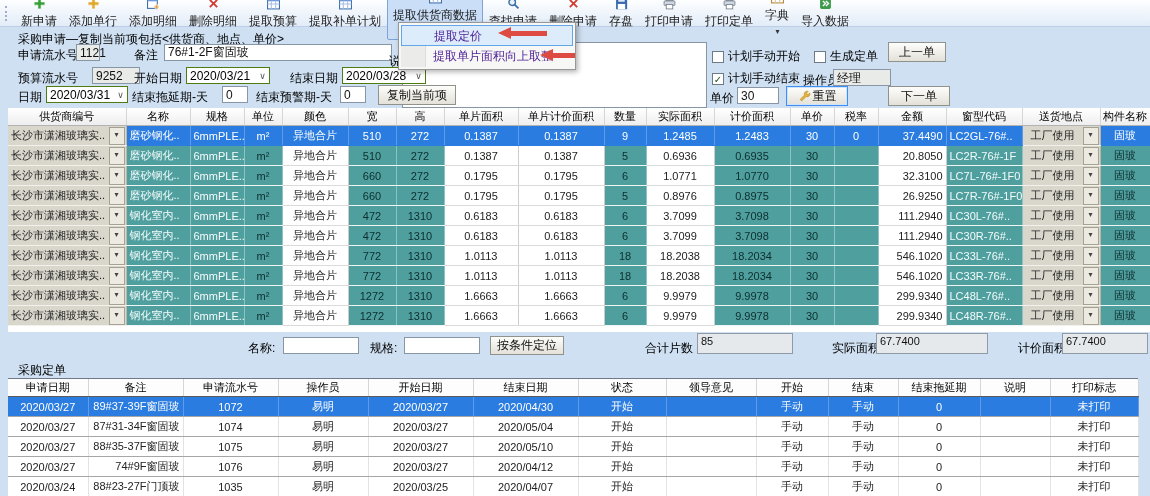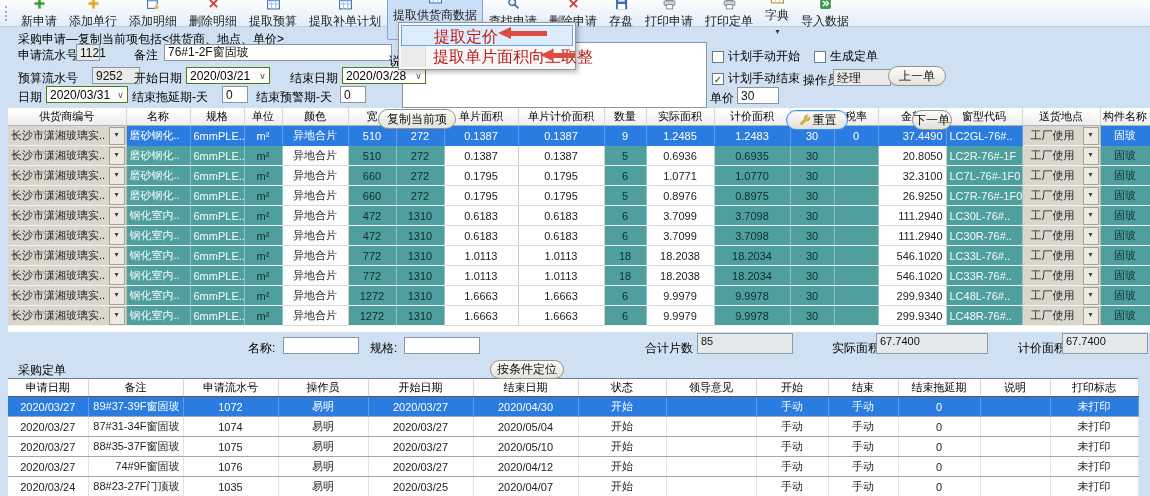--- a/index.html
+++ b/index.html
@@ -15,21 +15,21 @@
   .ic{width:13px;height:13px;display:inline-block;vertical-align:-2px;}
 
   
   .lbl{position:absolute;font-size:12px;color:#000;white-space:nowrap;z-index:2;}
   .field{position:absolute;background:#fff;border:1px solid #8795a5;box-sizing:border-box;font-size:12px;padding:1px 3px;line-height:14px;color:#111;z-index:2;font-family:inherit;}
   .field.gray{background:#e9ebe8;}
   input.field{outline:none;}
   .dcombo{position:absolute;background:#fff;border:1px solid #4d7c0f;box-sizing:border-box;font-size:12px;display:flex;align-items:center;z-index:2;}
   .dcombo .dtxt{flex:1;padding:0 3px;white-space:nowrap;overflow:hidden;}
   .dcombo .darr{width:13px;text-align:center;font-size:9px;color:#555;}
-  .btn{position:absolute;background:linear-gradient(#fdfdfb,#e3e1d8);border:1px solid #90928c;border-radius:10px;font-size:12px;text-align:center;box-sizing:border-box;color:#111;display:flex;align-items:center;justify-content:center;gap:2px;z-index:2;cursor:default;margin-top:24px;}
+  .btn{position:absolute;background:linear-gradient(#fdfdfb,#e3e1d8);border:1px solid #90928c;border-radius:0;font-size:12px;text-align:center;box-sizing:border-box;color:#111;display:flex;align-items:center;justify-content:center;gap:2px;z-index:2;cursor:default;}
   .btn.focus{border:1px solid #3f8ef2;box-shadow:inset 0 0 0 1px #cfe3fb;}
   .cb{position:absolute;display:flex;align-items:center;gap:4px;font-size:12px;z-index:2;}
   .cb .box{width:12px;height:12px;background:#fff;border:1px solid #6f7a88;font-size:10px;line-height:11px;text-align:center;color:#1c4f1c;box-sizing:border-box;}
   .notebox{position:absolute;left:402px;top:42px;width:303px;height:64px;background:#fff;border:1px solid #8795a5;z-index:1;}
 
   
   .main-wrap{position:absolute;left:8px;top:108px;width:1142px;height:224px;background:#fff;z-index:1;}
   table{border-collapse:collapse;table-layout:fixed;}
   #mainTable{width:1142px;}
   th{height:17px;font-size:11px;font-weight:normal;background:linear-gradient(#ffffff,#eeeeee);border-right:1px solid #d6d6d6;border-bottom:1px solid #b3b3b3;padding:0 2px;overflow:hidden;white-space:nowrap;color:#000;}
@@ -51,21 +51,21 @@
   .orders-label{position:absolute;left:18px;top:362px;font-size:12px;color:#000;}
   .orders-wrap{position:absolute;left:8px;top:378px;width:1130px;height:118px;background:#fff;border-top:1px solid #6e7a89;z-index:1;}
   #ordersTable{width:1130px;}
   #ordersTable th{border-bottom:1px solid #5a5a5a;background:#fdfdfd;}
   #ordersTable td{border-bottom:1px solid #a6a6a6;border-right:1px solid #e3e3e3;}
   #ordersTable tr.sel td{background:#2a7ce0;color:#fff;border-right-color:#5e9ceb;}
 
   
   .menu{position:absolute;left:398px;top:22px;width:172px;background:#f7f7f5;border:1px solid #979797;box-shadow:2px 2px 5px rgba(0,0,0,.3);z-index:60;padding:2px;}
   .menu::before{content:"";position:absolute;left:2px;top:2px;bottom:2px;width:24px;background:#ebebe9;border-right:1px solid #dcdcda;}
-  .mi{position:relative;height:21px;line-height:21px;font-size:16px;padding-left:32px;color:#b91c1c;white-space:nowrap;box-sizing:border-box;}
+  .mi{position:relative;height:21px;line-height:21px;font-size:12px;padding-left:32px;color:#4c1d95;white-space:nowrap;box-sizing:border-box;}
   .mi.hot{border:1px solid #62a5e8;background:#dcecfb;}
   .arrow{position:absolute;display:flex;align-items:center;z-index:70;}
   .arrow .head{width:0;height:0;border-top:6px solid transparent;border-bottom:6px solid transparent;border-right:13px solid #dd4b42;}
   .arrow .tail{height:5px;background:#dd4b42;}
 </style>
 </head>
 <body>
 
 <div id="app">
 
@@ -229,21 +229,21 @@
   <div class="lbl" style="left:710px;top:90px;">单价</div>
   <input class="field" style="left: 737px; top: 87px; width: 42px; height: 17px;" value="30">
   <div class="btn focus" style="left:786px;top:86px;width:62px;height:20px;">
     <span id="resetIcon"><svg class="ic" viewBox="0 0 12 12">
           <path d="M2 9.6 6 5.6A2.6 2.6 0 0 1 9.4 2.2L7.8 3.8l1.4 1.4 1.6-1.6A2.6 2.6 0 0 1 7.4 7L3.4 11z" fill="#e8b23a" stroke="#a87b1e" stroke-width="0.5"></path>
         </svg></span>
     <span>重置</span>
   </div>
 
   <div class="btn" style="left:888px;top:42px;width:58px;height:20px;">上一单</div>
-  <div class="btn" style="left:912px;top:86px;width:40px;height:20px;">下一单</div>
+  <div class="btn" style="left:888px;top:86px;width:62px;height:20px;">下一单</div>
 
   <div class="main-wrap">
     <table id="mainTable">
         <colgroup>
           <col style="width:118px">
           <col style="width:64px">
           <col style="width:54px">
           <col style="width:38px">
           <col style="width:66px">
           <col style="width:48px">

